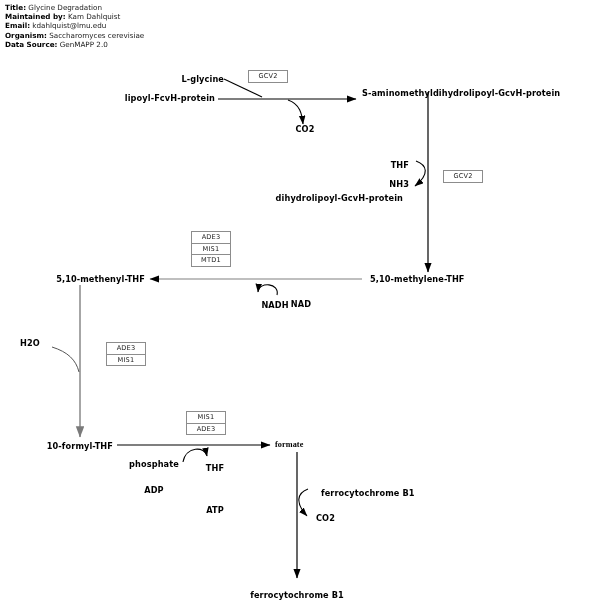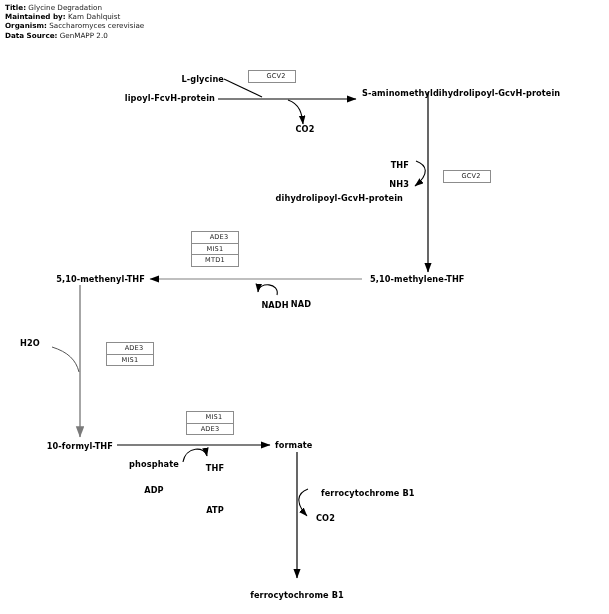--- a/index.html
+++ b/index.html
@@ -75,34 +75,37 @@
     color: #222222;
     text-align: center;
     padding: 1px 0 1.5px 0;
     min-width: 38px;
     line-height: 8px;
     letter-spacing: 0.2px;
     margin-top: -1px;
   }
   .gene-box:first-child {
     margin-top: 0;
-    padding-left: 8px;
   }
 </style>
 </head>
 <body>
 
 <div id="metadata">
   <div class="meta-row">
     <span class="meta-key">Title:</span>
     <span class="meta-val">Glycine Degradation</span>
   </div>
   <div class="meta-row">
     <span class="meta-key">Maintained by:</span>
     <span class="meta-val">Kam Dahlquist</span>
+  </div>
+  <div class="meta-row">
+    <span class="meta-key">Email:</span>
+    <span class="meta-val">kdahlquist@lmu.edu</span>
   </div>
   <div class="meta-row">
     <span class="meta-key">Organism:</span>
     <span class="meta-val">Saccharomyces cerevisiae</span>
   </div>
   <div class="meta-row">
     <span class="meta-key">Data Source:</span>
     <span class="meta-val">GenMAPP 2.0</span>
   </div>
 </div>
@@ -164,21 +167,21 @@
 <div class="node-label anchor-end" style="left:113px; top:441px;">10-formyl-THF</div>
 
 <div class="node-label anchor-mid" style="left:154px; top:459px;">phosphate</div>
 
 <div class="node-label anchor-mid" style="left:154px; top:472px;margin-top:13px;">ADP</div>
 
 <div class="node-label anchor-mid" style="left:215px; top:463px;">THF</div>
 
 <div class="node-label anchor-mid" style="left:215px; top:469px;margin-top:36px;">ATP</div>
 
-<div class="node-label" style="left:275px; top:440px;">formate</div>
+<div class="node-label" style="left:275px; top:440px;font-family:Liberation Serif, serif;">formate</div>
 
 <div class="node-label" style="left:321px; top:488px;">ferrocytochrome B1</div>
 
 <div class="node-label" style="left:316px; top:513px;">CO2</div>
 
 <div class="node-label anchor-mid" style="left:297px; top:590px;">ferrocytochrome B1</div>
 
 <div class="gene-stack" style="left:248px; top:70px;">
   <div class="gene-box">GCV2</div>
 </div>

